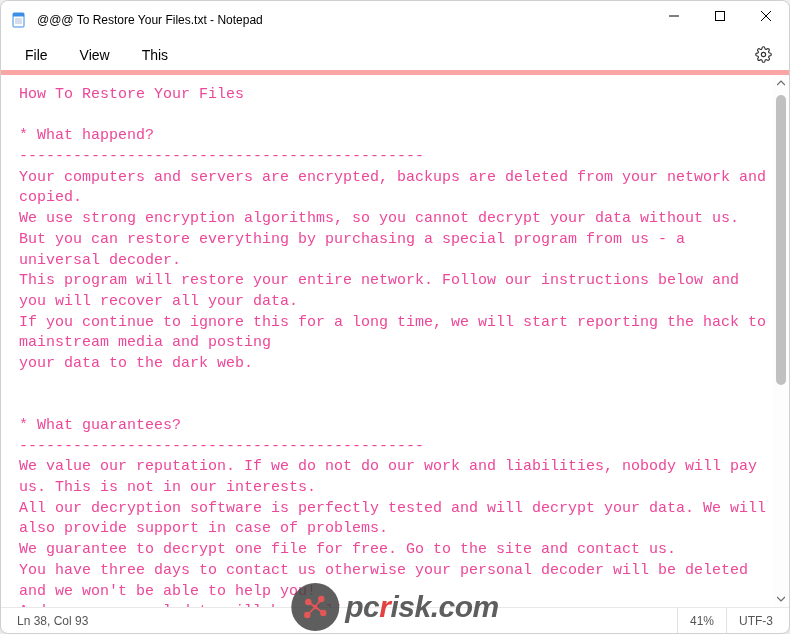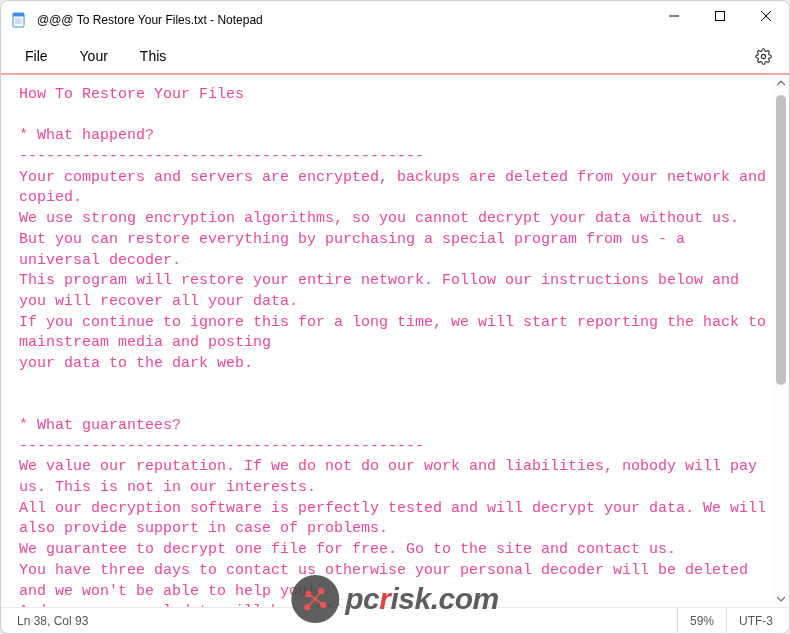--- a/index.html
+++ b/index.html
@@ -52,21 +52,21 @@
     display: flex;
     align-items: center;
     justify-content: center;
     cursor: pointer;
   }
   .menubar {
     height: 36px;
     display: flex;
     align-items: center;
     padding: 0 8px;
-    border-bottom: 2px solid #fca5a5;
+    border-bottom: 5px solid #fca5a5;
   }
   .menu-item {
     padding: 6px 16px;
     font-size: 14px;
     color: #000;
     cursor: pointer;
     border-radius: 4px;
   }
   .menu-spacer { flex: 1; }
   .settings-btn {
@@ -132,21 +132,21 @@
     padding: 0 12px;
     border-left: 1px solid #e0e0e0;
     height: 100%;
     display: flex;
     align-items: center;
   }
   .status-seg.first { border-left: none; flex-shrink:0; }
   .status-spacer { flex: 1; }
   .watermark {
     position: absolute;
-    bottom: 10px;
+    bottom: 2px;
     left: 50%;
     transform: translateX(-50%);
     pointer-events: none;
     display: flex;
     align-items: center;
     opacity: 0.85;
     z-index: 5;
   }
   .wm-logo {
     width: 48px; height: 48px; border-radius: 50%;
@@ -196,21 +196,21 @@
         <svg width="10" height="10" viewBox="0 0 10 10">
             <line x1="0" y1="0" x2="10" y2="10" stroke="#000" stroke-width="1"></line>
             <line x1="10" y1="0" x2="0" y2="10" stroke="#000" stroke-width="1"></line>
           </svg>
       </div>
     </div>
   </div>
 
   <div class="menubar">
     <div class="menu-item">File</div>
-    <div class="menu-item">Your</div>
+    <div class="menu-item">View</div>
     <div class="menu-item">This</div>
     <div class="menu-spacer"></div>
     <div class="settings-btn">
       <svg width="17" height="17" viewBox="0 0 24 24" fill="none" stroke="#333" stroke-width="1.6">
         <circle cx="12" cy="12" r="3"></circle>
         <path d="M19.4 15a1.65 1.65 0 0 0 .33 1.82l.06.06a2 2 0 1 1-2.83 2.83l-.06-.06a1.65 1.65 0 0 0-1.82-.33 1.65 1.65 0 0 0-1 1.51V21a2 2 0 0 1-4 0v-.09a1.65 1.65 0 0 0-1-1.51 1.65 1.65 0 0 0-1.82.33l-.06.06a2 2 0 1 1-2.83-2.83l.06-.06a1.65 1.65 0 0 0 .33-1.82 1.65 1.65 0 0 0-1.51-1H3a2 2 0 0 1 0-4h.09a1.65 1.65 0 0 0 1.51-1 1.65 1.65 0 0 0-.33-1.82l-.06-.06a2 2 0 1 1 2.83-2.83l.06.06a1.65 1.65 0 0 0 1.82.33h0a1.65 1.65 0 0 0 1-1.51V3a2 2 0 0 1 4 0v.09a1.65 1.65 0 0 0 1 1.51h0a1.65 1.65 0 0 0 1.82-.33l.06-.06a2 2 0 1 1 2.83 2.83l-.06.06a1.65 1.65 0 0 0-.33 1.82v0a1.65 1.65 0 0 0 1.51 1H21a2 2 0 0 1 0 4h-.09a1.65 1.65 0 0 0-1.51 1z"></path>
       </svg>
     </div>
   </div>
 
@@ -245,21 +245,21 @@
         <svg width="8" height="8" viewBox="0 0 8 8">
             <path d="M0 2 L4 6 L8 2" fill="none" stroke="#666" stroke-width="1.2"></path>
           </svg>
       </div>
     </div>
   </div>
 
   <div class="statusbar">
     <div class="status-seg first">Ln 38, Col 93</div>
     <div class="status-spacer"></div>
-    <div class="status-seg">59%</div>
+    <div class="status-seg">41%</div>
     <div class="status-seg">UTF-3</div>
   </div>
 
   <div class="watermark">
     <div class="wm-logo">
       <svg width="36" height="36" viewBox="0 0 36 36">
         <circle cx="11" cy="13" r="3.2" fill="#e03a3a"></circle>
         <circle cx="24" cy="10" r="3.2" fill="#e03a3a"></circle>
         <circle cx="26" cy="24" r="3.2" fill="#e03a3a"></circle>
         <circle cx="10" cy="26" r="3.2" fill="#e03a3a"></circle>

